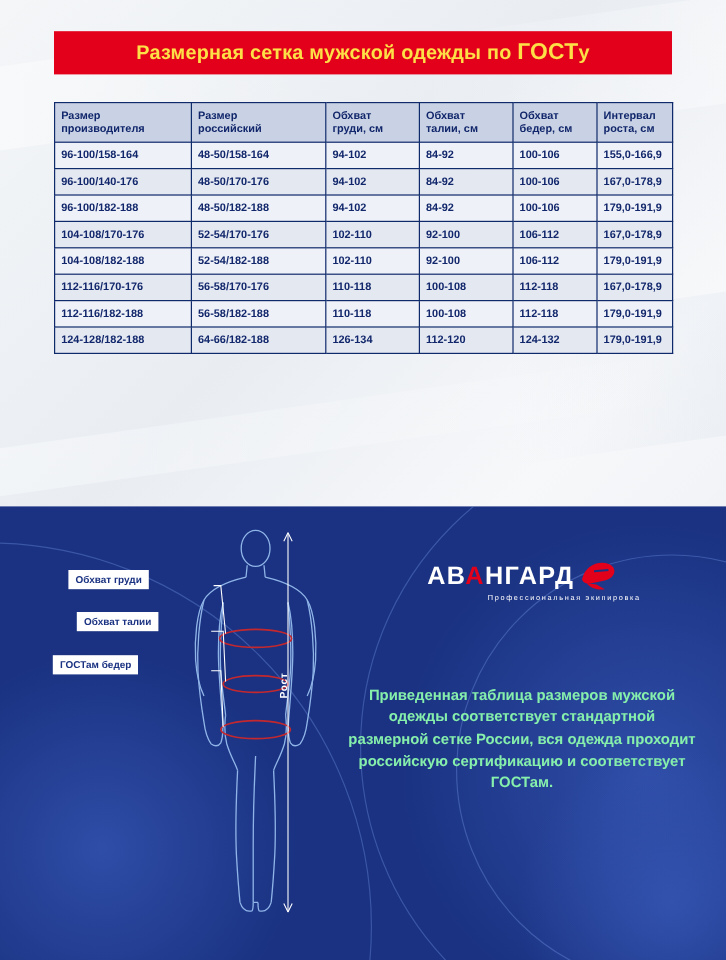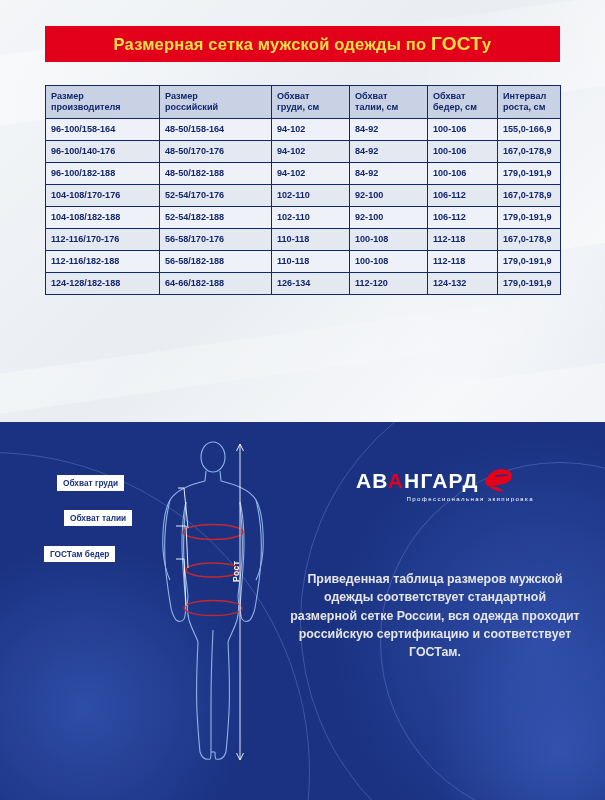--- a/index.html
+++ b/index.html
@@ -170,21 +170,21 @@
     letter-spacing: 1.4px;
     margin-top: 2px;
     text-align: right;
     width: 178px;
   }
 
   .blurb {
     position: absolute;
     left: 290px; top: 148px;
     width: 290px;
-    color: #e5e5e5;
+    color: #86efac;
     font-size: 12.4px;
     font-weight: bold;
     line-height: 1.48;
     text-align: center;
   }
 </style>
 </head>
 <body>
 
 <div id="page">

